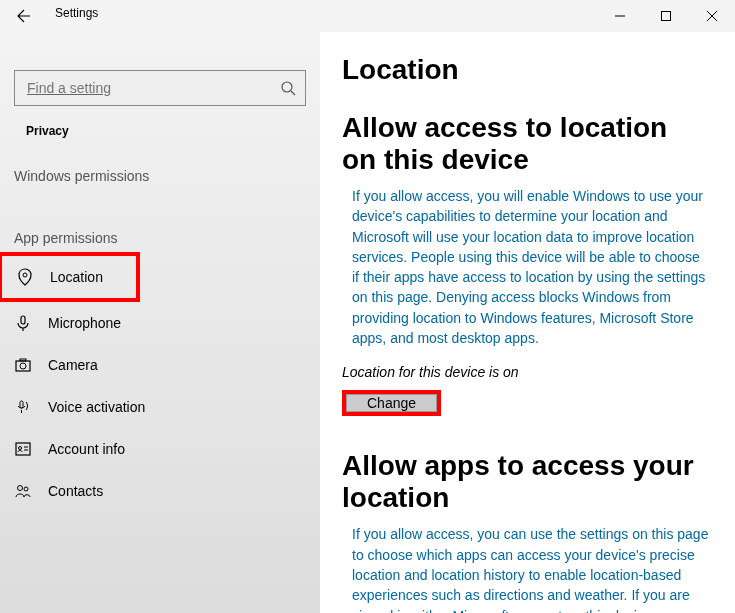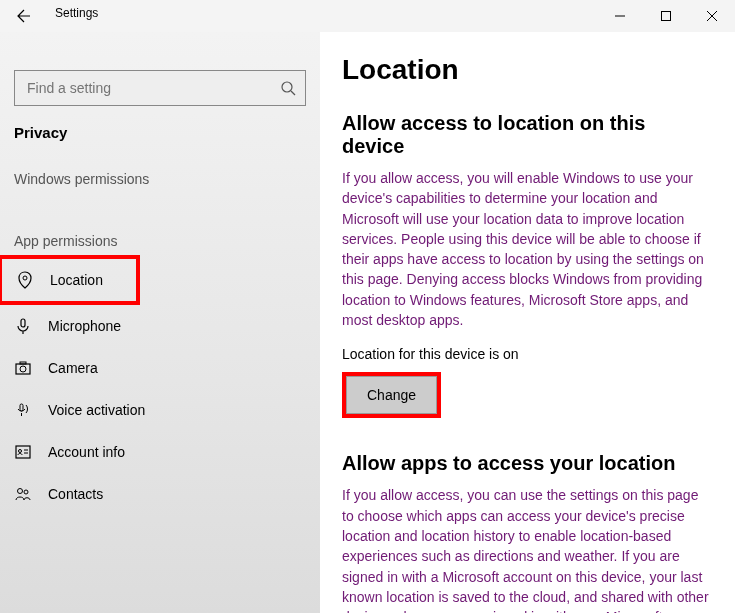--- a/index.html
+++ b/index.html
@@ -5,35 +5,35 @@
     * { margin: 0; padding: 0; box-sizing: border-box; font-family: "Segoe UI", sans-serif; }
     body { width: 735px; height: 613px; background: #fff; overflow: hidden; display: flex; flex-direction: column; }
     .titlebar { height: 32px; display: flex; align-items: center; justify-content: flex-end; background: #f4f4f4; }
     .titlebar .back { position: absolute; left: 0; top: 0; width: 48px; height: 32px; display: flex; align-items: center; justify-content: center; }
     .titlebar .title { position: absolute; left: 55px; top: 6px; font-size: 12px; color: #000; }
     .titlebar .winbtn { width: 46px; height: 32px; display: flex; align-items: center; justify-content: center; font-size: 10px; }
     .main { flex: 1; display: flex; overflow: hidden; }
     .sidebar { width: 320px; background: linear-gradient(to bottom, #f3f3f3, #e6e6e6 60%, #dcdcdc); padding-top: 24px; }
     .home { display: flex; align-items: center; gap: 16px; padding: 8px 14px; font-size: 14px; }
     .search-wrap { margin: 14px 14px 18px; }
-    .search { width: 100%; height: 36px; border: 1px solid #888; background: #eee; padding: 0 36px 0 12px; font-size: 14px; color: #666; outline: none; }
+    .search { width: 100%; height: 36px; border: 1px solid #888; background: #eee; padding: 0 36px 0 12px; font-size: 14px; color: #666; outline: none; text-decoration: underline; }
     .search-wrap { position: relative; }
     .search-icon { position: absolute; right: 10px; top: 50%; transform: translateY(-50%); }
-    .cat-label { font-size: 15px; font-weight: 600; padding: 0 14px 8px; }
+    .cat-label { font-size: 12px; font-weight: 600; padding: 0 26px 8px; }
     .subhead { font-size: 14px; color: #555; padding: 22px 14px 6px; }
     .nav-item { display: flex; align-items: center; gap: 16px; padding: 12px 14px; font-size: 14px; color: #000; }
     .nav-item .icon { width: 18px; display: flex; justify-content: center; }
     .highlight { border: 4px solid #ff0000; position: relative; margin-left: -2px; margin-right: 180px; }
     .content { flex: 1; padding: 22px 26px 0 22px; overflow: auto; }
     h1 { font-size: 28px; font-weight: 600; margin-bottom: 26px; }
-    h2 { font-size: 20px; font-weight: 600; margin-bottom: 10px; }
-    p { font-size: 14px; color: #701a75; line-height: 1.45; margin-bottom: 16px; }
-    .status { font-size: 14px; color: #000; margin: 6px 0 10px; }
+    h2 { font-size: 28px; font-weight: 600; margin-bottom: 10px; }
+    p { font-size: 14px; color: #0369a1; line-height: 1.45; margin-bottom: 16px; margin-left: 10px; }
+    .status { font-size: 14px; color: #000; margin: 6px 0 10px; font-style: italic; }
     .change-wrap { border: 4px solid #ff0000; display: inline-block; margin-bottom: 34px; }
-    .change-wrap button { background: #ccc; border: 1px solid #999; padding: 10px 20px; font-size: 14px; }
+    .change-wrap button { background: #ccc; border: 1px solid #999; padding: 0 20px; font-size: 14px; }
     svg { display: block; }
   </style>
 </head>
 <body>
 
 <div class="titlebar">
   <div class="back">
     <svg width="16" height="16" viewBox="0 0 16 16">
         <path d="M8 2 L2 8 L8 14 M2 8 H14" stroke="#000" stroke-width="1.2" fill="none"></path>
       </svg>

